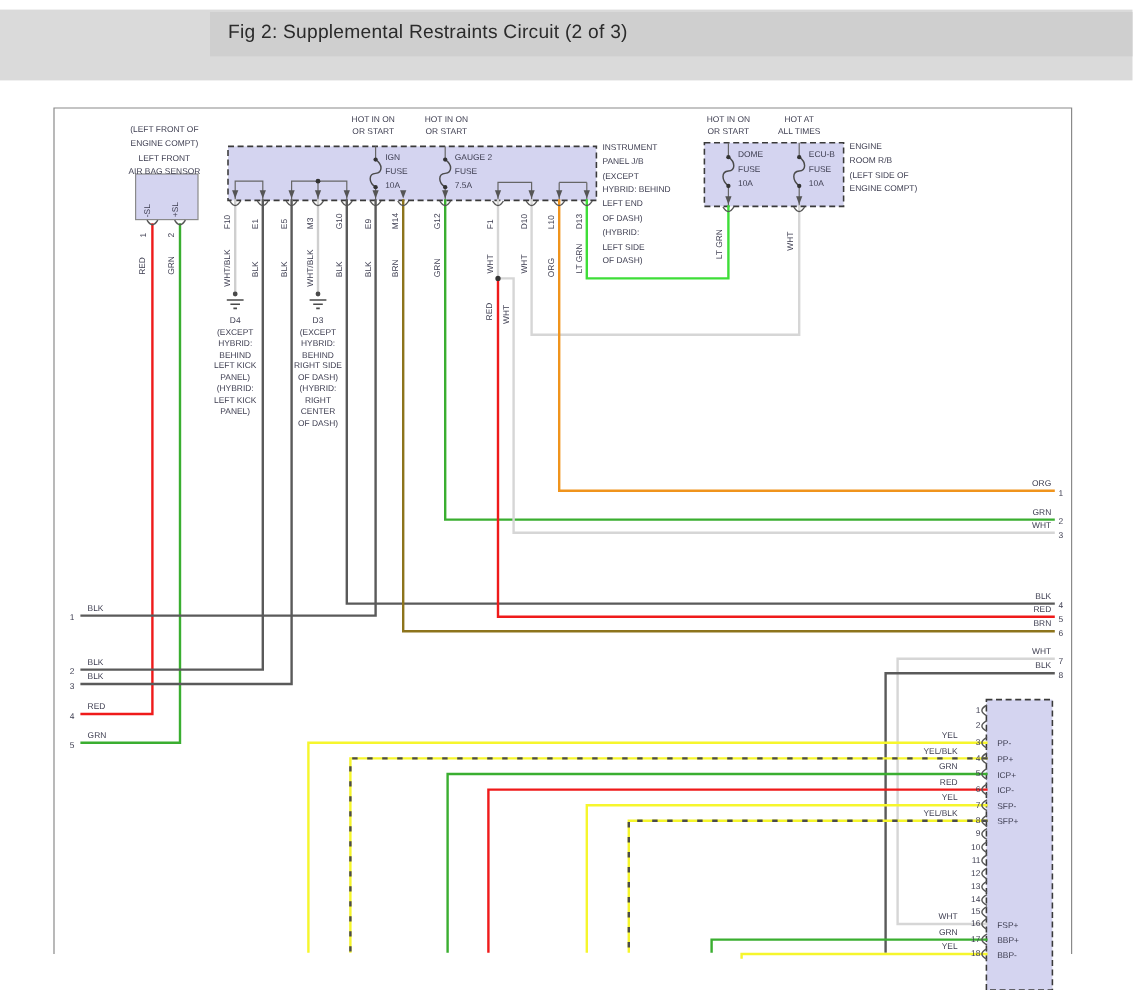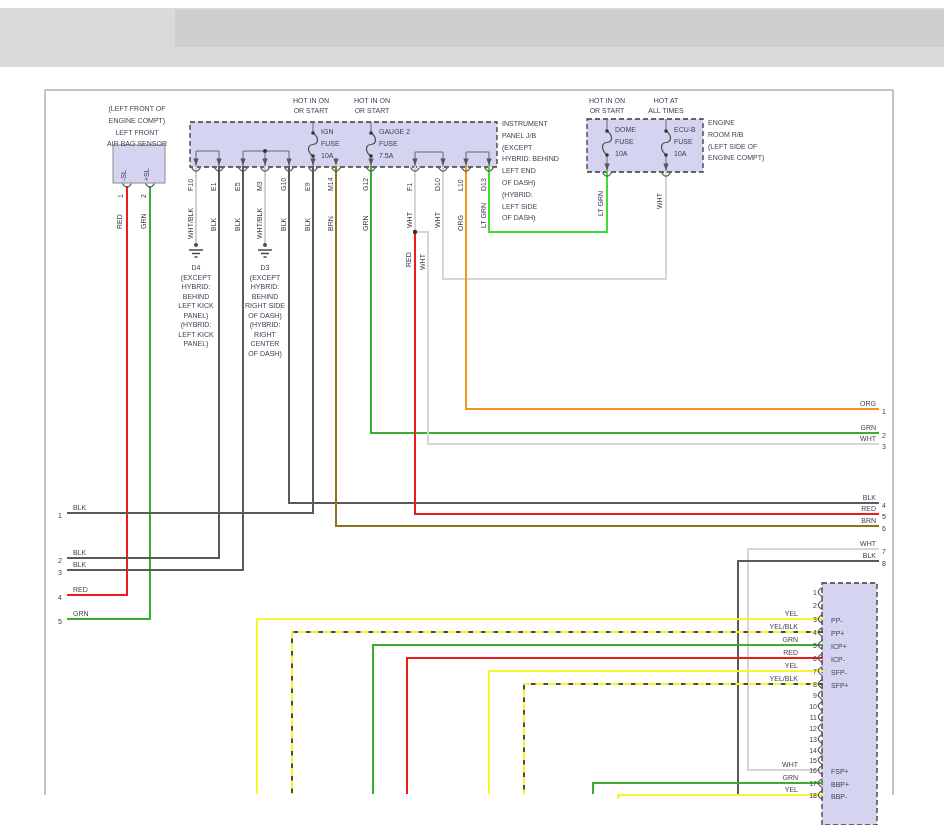--- a/index.html
+++ b/index.html
@@ -16,20 +16,21 @@
   .vl{position:absolute;font-size:7px;color:#3d3d50;white-space:nowrap;
       transform-origin:0 0;transform:rotate(-90deg);}
 </style>
 </head>
 <body>
 
 <div class="stage">
 
   <div class="band"></div>
   <div class="titlebar"></div>
+  <div class="title">Fig 2: Supplemental Restraints Circuit (2 of 3)</div>
 
   <svg class="diag" width="944" height="825" viewBox="0 0 944 825">
 
     <rect x="113" y="145" width="52" height="38" stroke="#8a8a8a" stroke-width="1" fill="#d4d4f0"></rect>
     <rect x="190" y="122" width="307" height="45" stroke="#3a3a3a" stroke-width="1.3" stroke-dasharray="5 3" fill="#d4d4f0"></rect>
     <rect x="587" y="119" width="116" height="53" stroke="#3a3a3a" stroke-width="1.3" stroke-dasharray="5 3" fill="#d4d4f0"></rect>
     <rect x="822" y="583" width="55" height="242" stroke="#3a3a3a" stroke-width="1.3" stroke-dasharray="5 3" fill="#d4d4f0"></rect>
 
     <g stroke="#666666" stroke-width="1" fill="none">
       <path d="M196,167 V151 H219 V167"></path>

